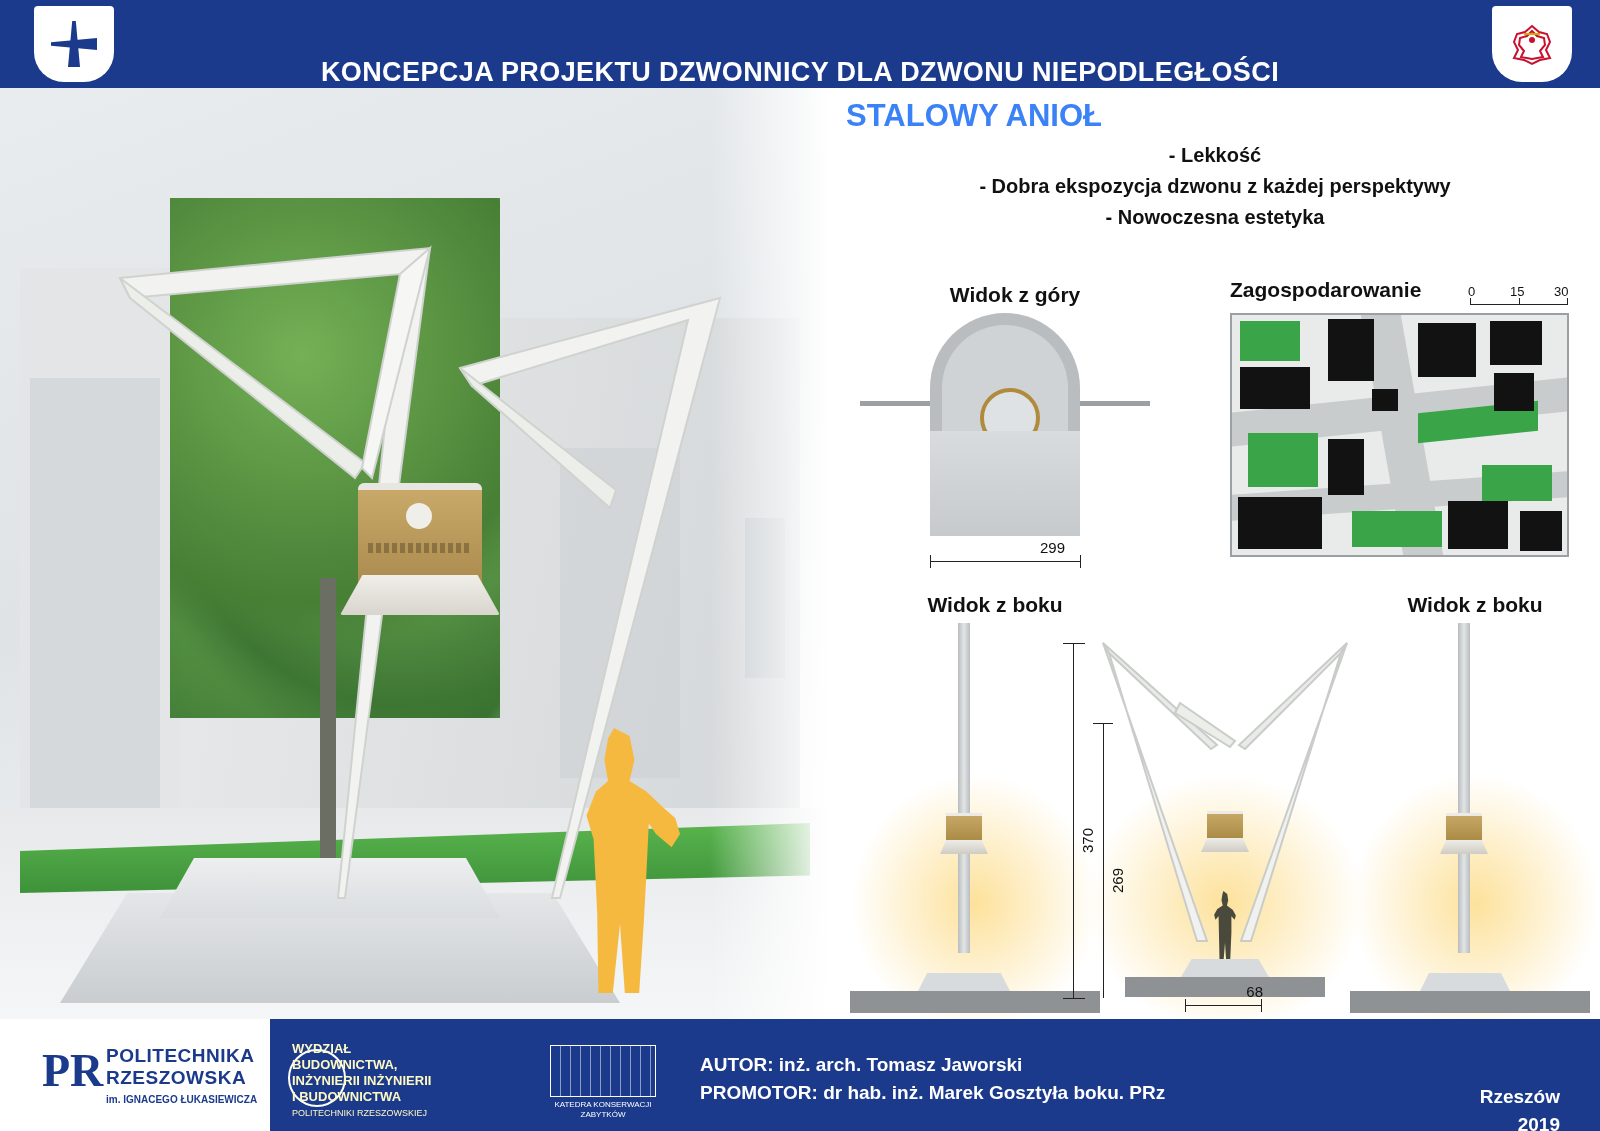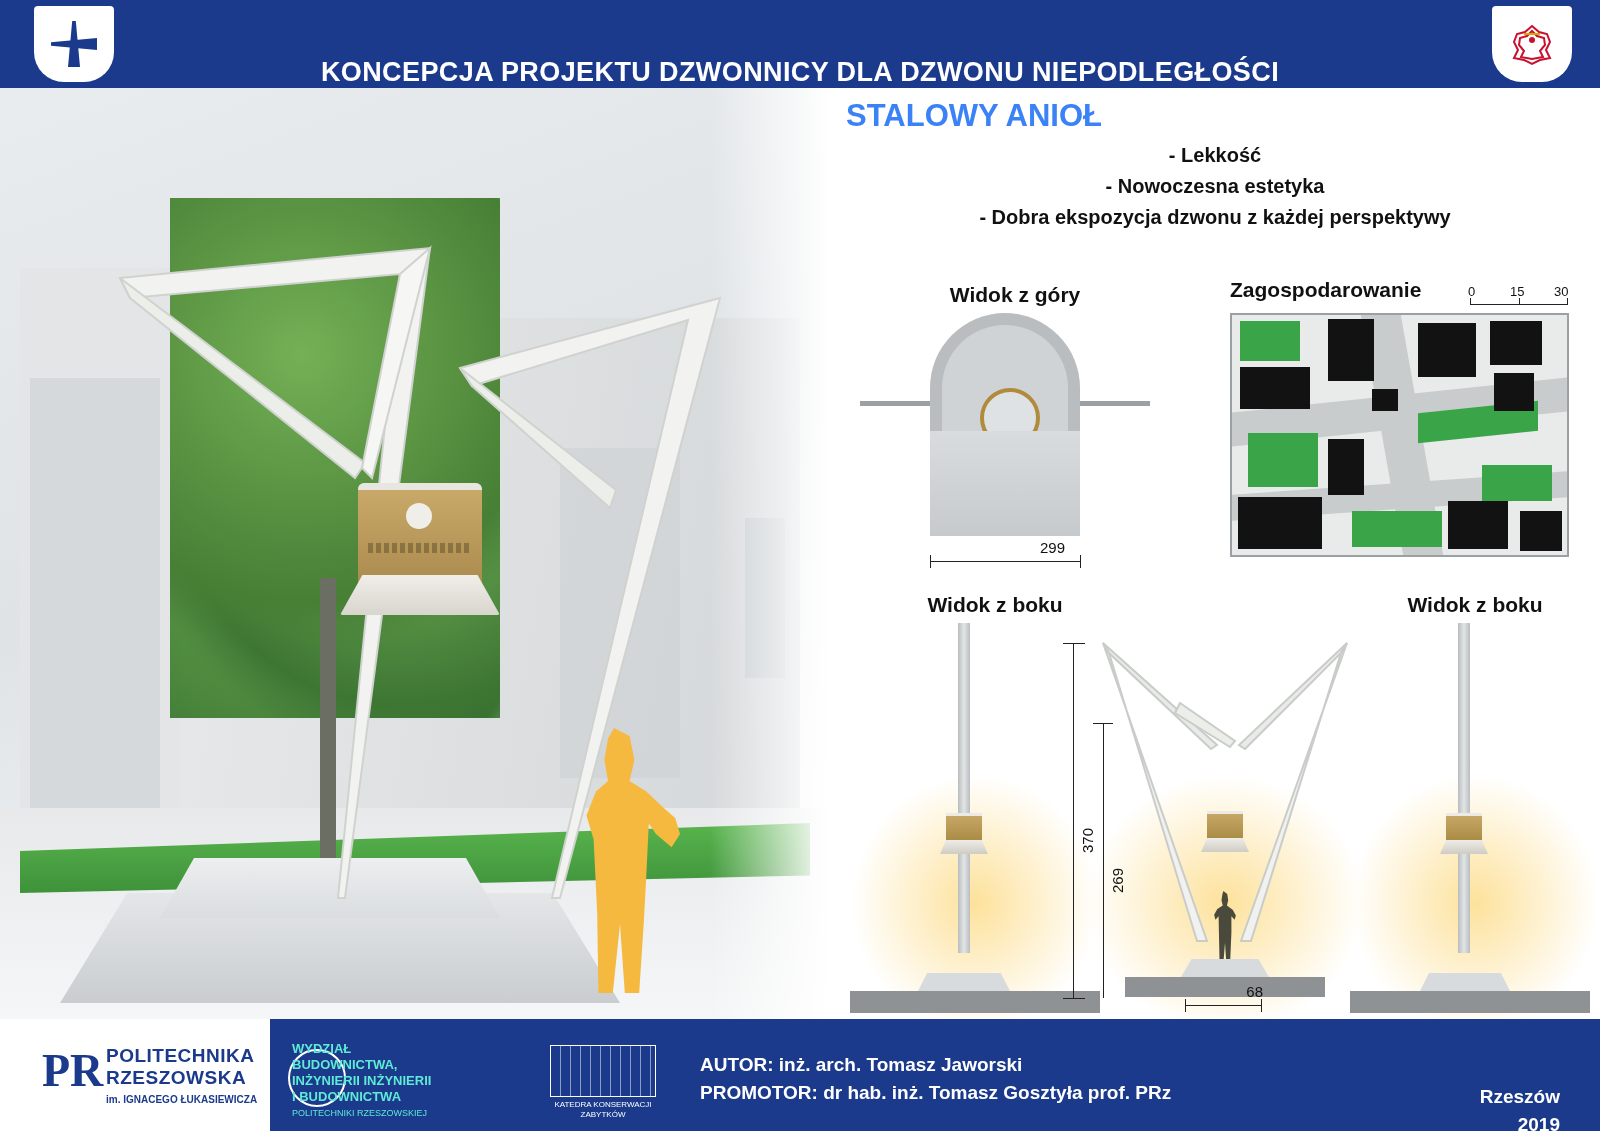--- a/index.html
+++ b/index.html
@@ -151,21 +151,21 @@
   .vdim{position:absolute;width:1px;background:#222;}
   .vtxt{position:absolute;font-size:15px;color:#111;transform:rotate(-90deg);transform-origin:left top;}
   
   .footer{position:absolute;left:0;top:1019px;width:1600px;height:112px;background:#1b3a8c;}
   .footer-white{position:absolute;left:0;top:0;width:270px;height:112px;background:#ffffff;}
   .pr-logo{position:absolute;left:42px;top:22px;width:60px;height:66px;color:#1b3a8c;
     font-size:46px;font-weight:bold;line-height:60px;font-family:"Liberation Serif",serif;}
   .pr-txt{position:absolute;left:106px;top:26px;color:#1b3a8c;font-size:19px;font-weight:bold;
     line-height:22px;letter-spacing:.5px;}
   .pr-sub{font-size:10px;letter-spacing:0;}
-  .wbia{position:absolute;left:292px;top:22px;color:#5eead4;font-size:13px;font-weight:bold;
+  .wbia{position:absolute;left:292px;top:22px;color:#fef9c3;font-size:13px;font-weight:bold;
     line-height:16px;}
   .wbia-sub{font-size:9px;font-weight:normal;}
   .wave{position:absolute;left:288px;top:30px;width:54px;height:54px;border-radius:50%;
     border:2px solid #ffffff;}
   .kkz{position:absolute;left:548px;top:26px;width:110px;height:80px;color:#fff;font-size:8px;
     text-align:center;line-height:10px;}
   .kkz-draw{width:104px;height:50px;border:1px solid #fff;margin:0 auto 3px;
     background:repeating-linear-gradient(90deg,transparent 0 9px,rgba(255,255,255,.5) 9px 10px);}
   .authors{position:absolute;left:700px;top:32px;color:#ffffff;font-size:19px;font-weight:bold;
     line-height:28px;}
@@ -232,22 +232,22 @@
       <div class="fig"></div>
     </div>
     <div class="render-fade"></div>
   </div>
 
   <div class="panel">
 
     <div class="concept-title">STALOWY ANIOŁ</div>
     <div class="bullets">
       <div>- Lekkość</div>
+      <div>- Dobra ekspozycja dzwonu z każdej perspektywy</div>
       <div>- Nowoczesna estetyka</div>
-      <div>- Dobra ekspozycja dzwonu z każdej perspektywy</div>
     </div>
 
     <div class="lbl topview-label">Widok z góry</div>
     <div class="topview">
       <div class="tv-arm"></div>
       <div class="tv-arch"></div>
       <div class="tv-arch-in"></div>
       <div class="tv-ring"></div>
       <div class="tv-box"></div>
       <div class="dim-line" style="left:40px;top:248px;width:150px;"></div>
@@ -376,20 +376,20 @@
   </div>
 
   <div class="kkz">
     <div class="kkz-draw"></div>
     <div>KATEDRA KONSERWACJI</div>
     <div>ZABYTKÓW</div>
   </div>
 
   <div class="authors">
     <div>AUTOR: inż. arch. Tomasz Jaworski</div>
-    <div>PROMOTOR:  dr hab. inż. Tomasz Gosztyła prof. PRz</div>
+    <div>PROMOTOR:  dr hab. inż. Marek Gosztyła boku. PRz</div>
   </div>
 
   <div class="place">
     <div>Rzeszów</div>
     <div>2019</div>
   </div>
 </div>
 
 </body></html>

